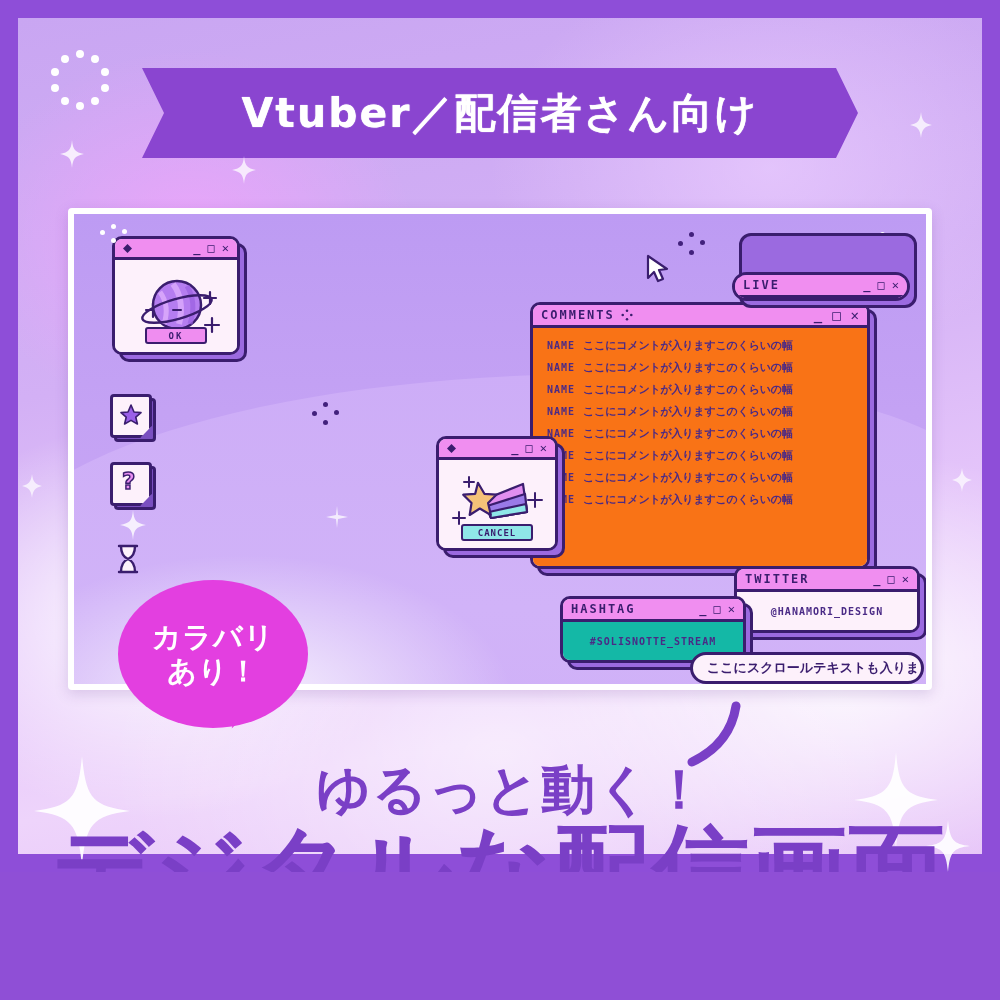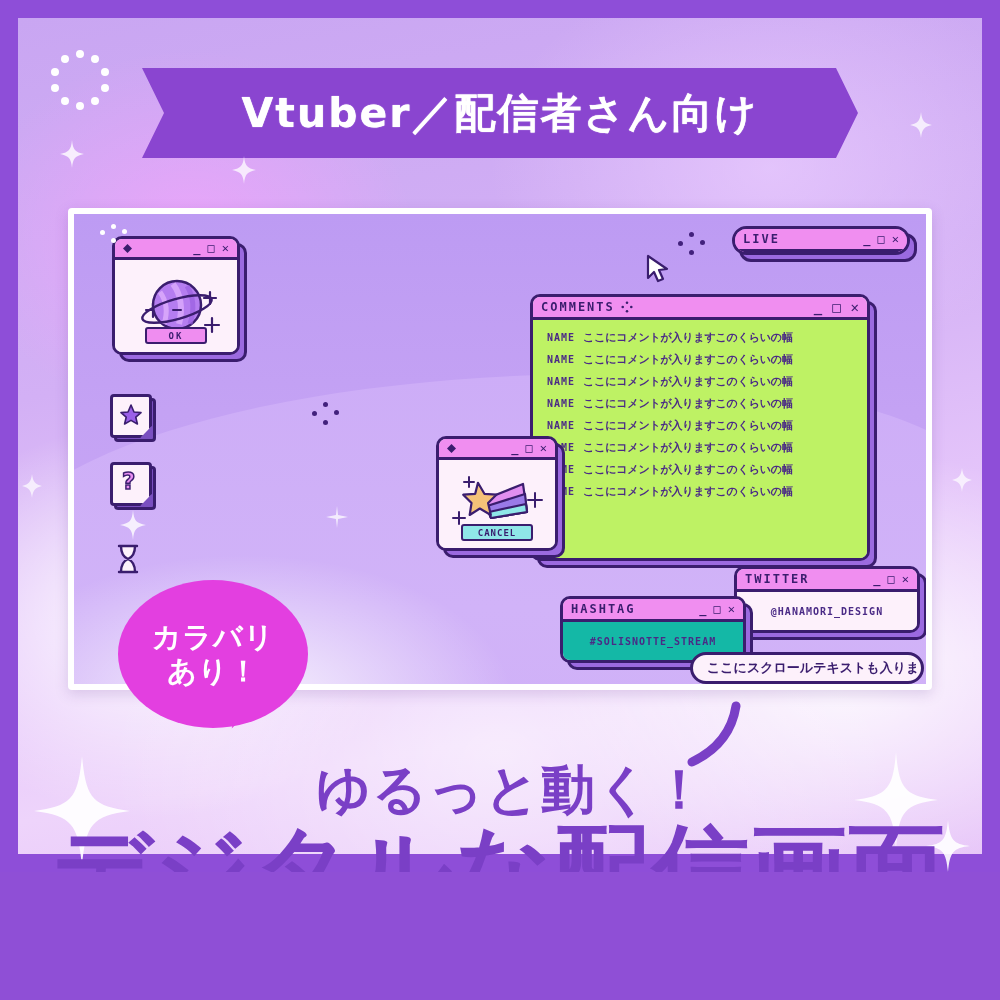--- a/index.html
+++ b/index.html
@@ -101,32 +101,32 @@
   .w-star .body{height:88px;position:relative;background:#fdf1fb;}
   .cancelbtn{
     position:absolute;left:50%;bottom:7px;transform:translateX(-50%);
     width:72px;height:17px;background:#8fe6e8;border:2px solid #3a1d6e;border-radius:3px;
     display:flex;align-items:center;justify-content:center;
     font-family:"DejaVu Sans Mono","Liberation Mono",monospace;
     font-size:9px;font-weight:700;color:#3a1d6e;letter-spacing:1px;
   }
 
   
-  .w-comments{left:456px;top:80px;width:340px;z-index:6;}
-  .w-comments .body{height:238px;padding:10px 6px 6px 14px;background:#bef264;}
+  .w-comments{left:456px;top:88px;width:340px;z-index:6;}
+  .w-comments .body{height:238px;padding:10px 6px 6px 14px;background:#f97316;}
   .cmt{display:flex;gap:8px;align-items:baseline;margin-bottom:7px;}
   .cmt .nm{
     font-family:"DejaVu Sans Mono","Liberation Mono",monospace;
     font-size:10px;font-weight:700;color:#4a2a86;letter-spacing:1px;
   }
   .cmt .tx{font-size:11px;color:#4a2a86;font-weight:700;letter-spacing:-.2px;white-space:nowrap;}
 
   
   .w-live{left:658px;top:12px;width:178px;z-index:8;}
-  .w-live .frame{border-radius:24px;}
+  .w-live .frame{border-radius:24px;margin-top:46px;}
   .w-live .shadow{border-radius:12px;}
   .w-live .body{height:46px;display:flex;align-items:center;justify-content:center;background:#fdf1fb;}
   .timer{
     font-family:"DejaVu Sans Mono","Liberation Mono",monospace;
     font-size:25px;font-weight:700;color:#4a2a86;letter-spacing:2px;
   }
 
   
   .w-hash{left:486px;top:382px;width:186px;z-index:9;}
   .w-hash .body{height:38px;display:flex;align-items:center;justify-content:center;background:#14b8a6;}

